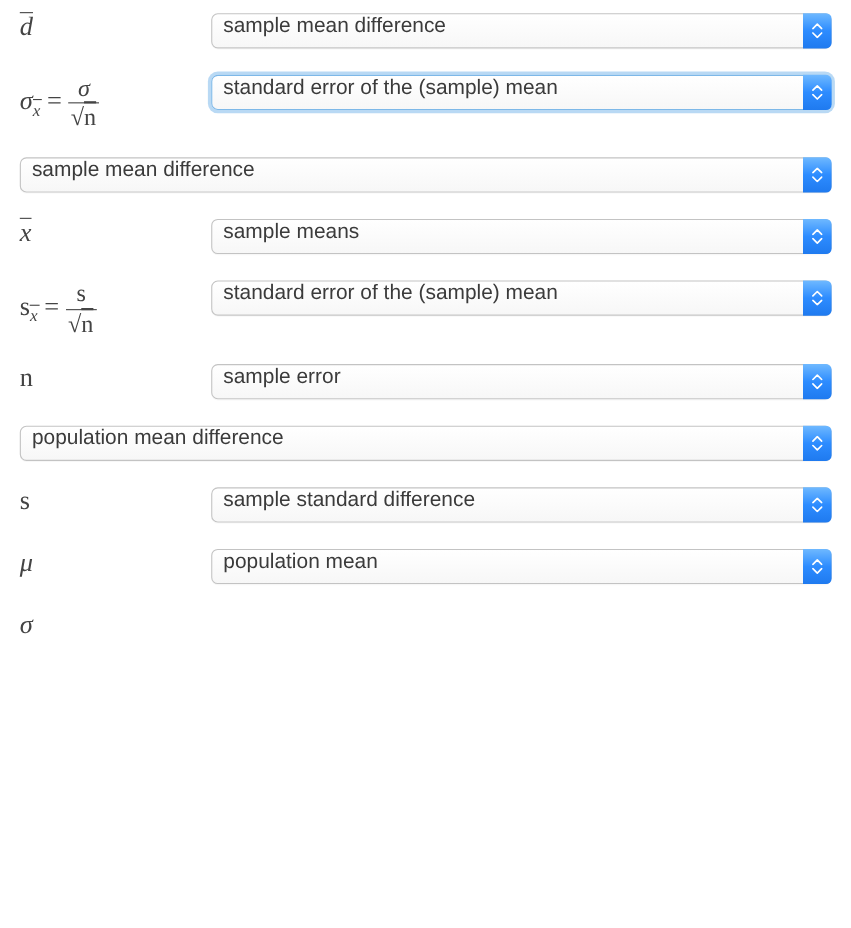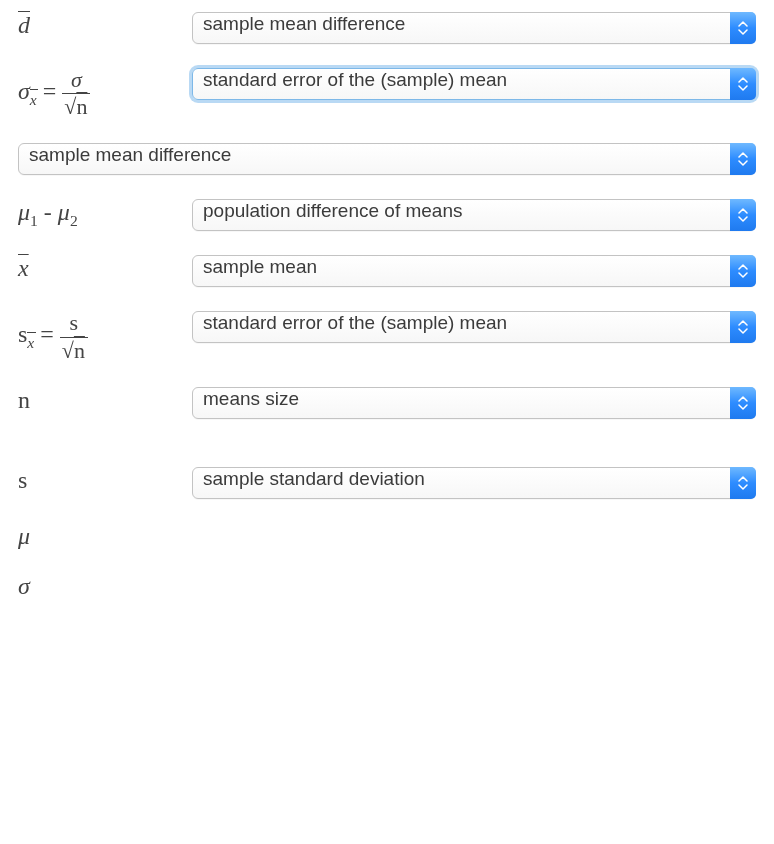--- a/index.html
+++ b/index.html
@@ -154,46 +154,28 @@
         <svg width="10" height="6">
             <path d="M1 5 L5 1 L9 5" stroke="#fff" stroke-width="1.5" fill="none" stroke-linecap="round" stroke-linejoin="round"></path>
           </svg>
         <svg width="10" height="6">
             <path d="M1 1 L5 5 L9 1" stroke="#fff" stroke-width="1.5" fill="none" stroke-linecap="round" stroke-linejoin="round"></path>
           </svg>
       </div>
     </div>
   </div>
 
-  <div class="row">
-    <div class="symcell">
-      <span>μ</span><span class="sub">1</span> <span class="upr">-</span> <span>μ</span><span class="sub">2</span>
-    </div>
-    <div class="dd">
-      <div class="body">
-          <span>population difference of means</span>
-        </div>
-      <div class="arrow">
-        <svg width="10" height="6">
-            <path d="M1 5 L5 1 L9 5" stroke="#fff" stroke-width="1.5" fill="none" stroke-linecap="round" stroke-linejoin="round"></path>
-          </svg>
-        <svg width="10" height="6">
-            <path d="M1 1 L5 5 L9 1" stroke="#fff" stroke-width="1.5" fill="none" stroke-linecap="round" stroke-linejoin="round"></path>
-          </svg>
-      </div>
-    </div>
-  </div>
 
   <div class="row">
     <div class="symcell">
       <span class="over">x</span>
     </div>
     <div class="dd">
       <div class="body">
-          <span>sample mean</span>
+          <span>sample means</span>
         </div>
       <div class="arrow">
         <svg width="10" height="6">
             <path d="M1 5 L5 1 L9 5" stroke="#fff" stroke-width="1.5" fill="none" stroke-linecap="round" stroke-linejoin="round"></path>
           </svg>
         <svg width="10" height="6">
             <path d="M1 1 L5 5 L9 1" stroke="#fff" stroke-width="1.5" fill="none" stroke-linecap="round" stroke-linejoin="round"></path>
           </svg>
       </div>
     </div>
@@ -222,59 +204,85 @@
       </div>
     </div>
   </div>
 
   <div class="row">
     <div class="symcell">
       <span class="upr">n</span>
     </div>
     <div class="dd">
       <div class="body">
-          <span>means size</span>
-        </div>
-      <div class="arrow">
-        <svg width="10" height="6">
-            <path d="M1 5 L5 1 L9 5" stroke="#fff" stroke-width="1.5" fill="none" stroke-linecap="round" stroke-linejoin="round"></path>
-          </svg>
-        <svg width="10" height="6">
-            <path d="M1 1 L5 5 L9 1" stroke="#fff" stroke-width="1.5" fill="none" stroke-linecap="round" stroke-linejoin="round"></path>
-          </svg>
-      </div>
-    </div>
-  </div>
-
-  <div class="row">
+          <span>sample error</span>
+        </div>
+      <div class="arrow">
+        <svg width="10" height="6">
+            <path d="M1 5 L5 1 L9 5" stroke="#fff" stroke-width="1.5" fill="none" stroke-linecap="round" stroke-linejoin="round"></path>
+          </svg>
+        <svg width="10" height="6">
+            <path d="M1 1 L5 5 L9 1" stroke="#fff" stroke-width="1.5" fill="none" stroke-linecap="round" stroke-linejoin="round"></path>
+          </svg>
+      </div>
+    </div>
+  </div>
+
+  <div class="row">
+    <div class="dd">
+      <div class="body">
+          <span>population mean difference</span>
+        </div>
+      <div class="arrow">
+        <svg width="10" height="6">
+            <path d="M1 5 L5 1 L9 5" stroke="#fff" stroke-width="1.5" fill="none" stroke-linecap="round" stroke-linejoin="round"></path>
+          </svg>
+        <svg width="10" height="6">
+            <path d="M1 1 L5 5 L9 1" stroke="#fff" stroke-width="1.5" fill="none" stroke-linecap="round" stroke-linejoin="round"></path>
+          </svg>
+      </div>
+    </div>
   </div>
 
   <div class="row">
     <div class="symcell">
       <span class="upr">s</span>
     </div>
     <div class="dd">
       <div class="body">
-          <span>sample standard deviation</span>
+          <span>sample standard difference</span>
         </div>
       <div class="arrow">
         <svg width="10" height="6">
             <path d="M1 5 L5 1 L9 5" stroke="#fff" stroke-width="1.5" fill="none" stroke-linecap="round" stroke-linejoin="round"></path>
           </svg>
         <svg width="10" height="6">
             <path d="M1 1 L5 5 L9 1" stroke="#fff" stroke-width="1.5" fill="none" stroke-linecap="round" stroke-linejoin="round"></path>
           </svg>
       </div>
     </div>
   </div>
 
   <div class="row">
     <div class="symcell">
       <span>μ</span>
     </div>
+    <div class="dd">
+      <div class="body">
+          <span>population mean</span>
+        </div>
+      <div class="arrow">
+        <svg width="10" height="6">
+            <path d="M1 5 L5 1 L9 5" stroke="#fff" stroke-width="1.5" fill="none" stroke-linecap="round" stroke-linejoin="round"></path>
+          </svg>
+        <svg width="10" height="6">
+            <path d="M1 1 L5 5 L9 1" stroke="#fff" stroke-width="1.5" fill="none" stroke-linecap="round" stroke-linejoin="round"></path>
+          </svg>
+      </div>
+    </div>
   </div>
 
   <div class="row" style="margin-bottom:4px;">
     <div class="symcell">
       <span>σ</span>
     </div>
   </div>
 
 </div>
 

